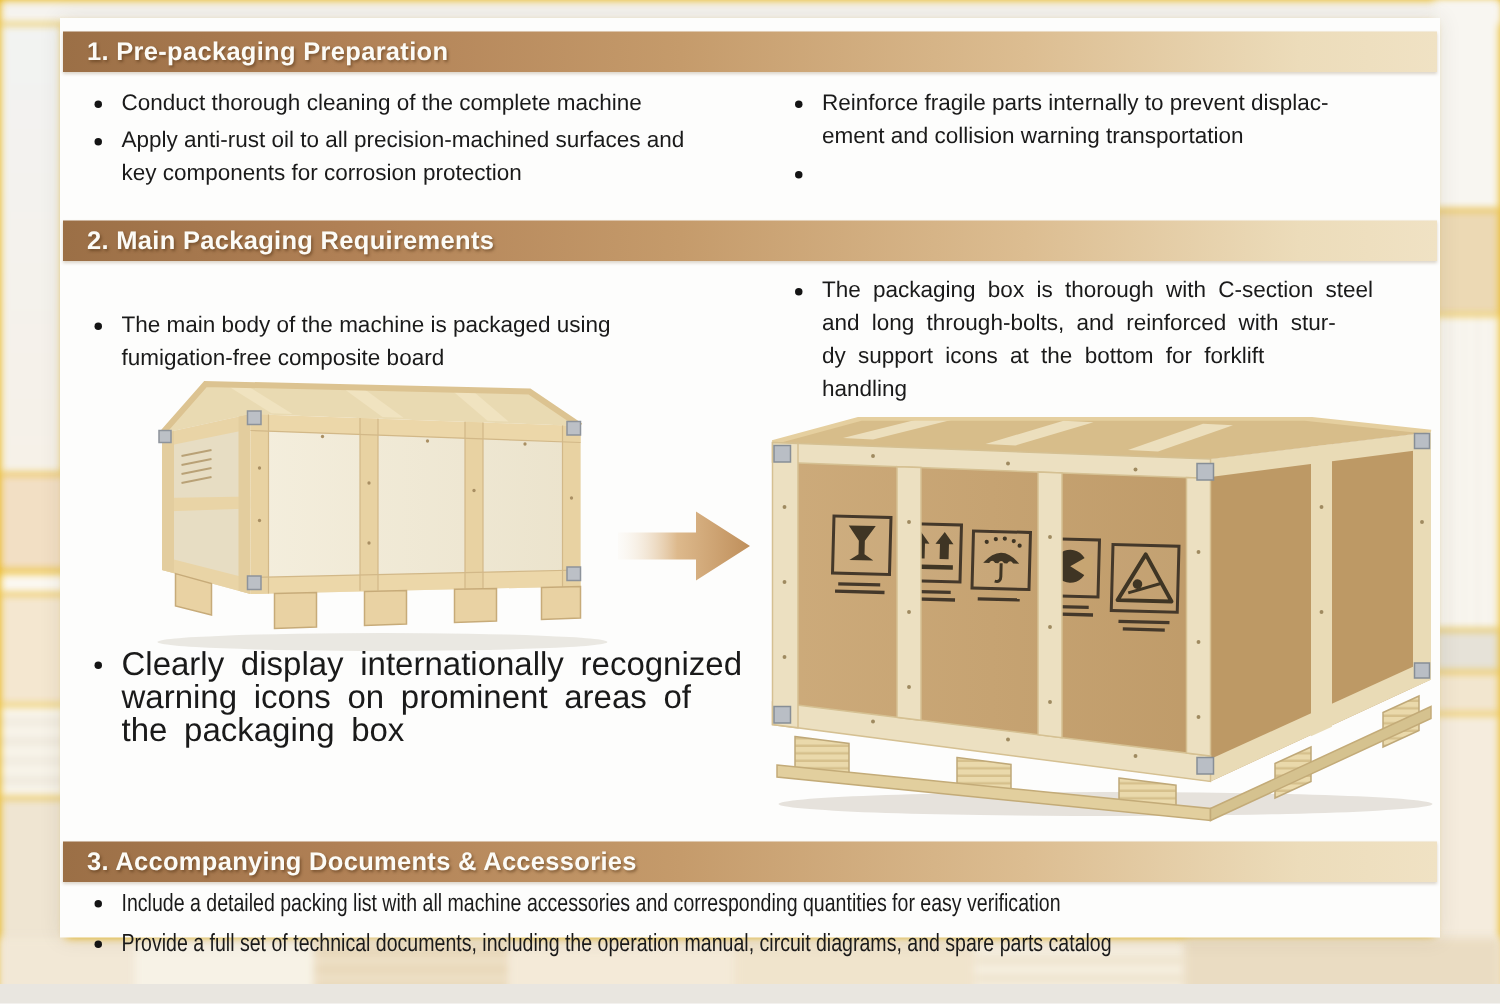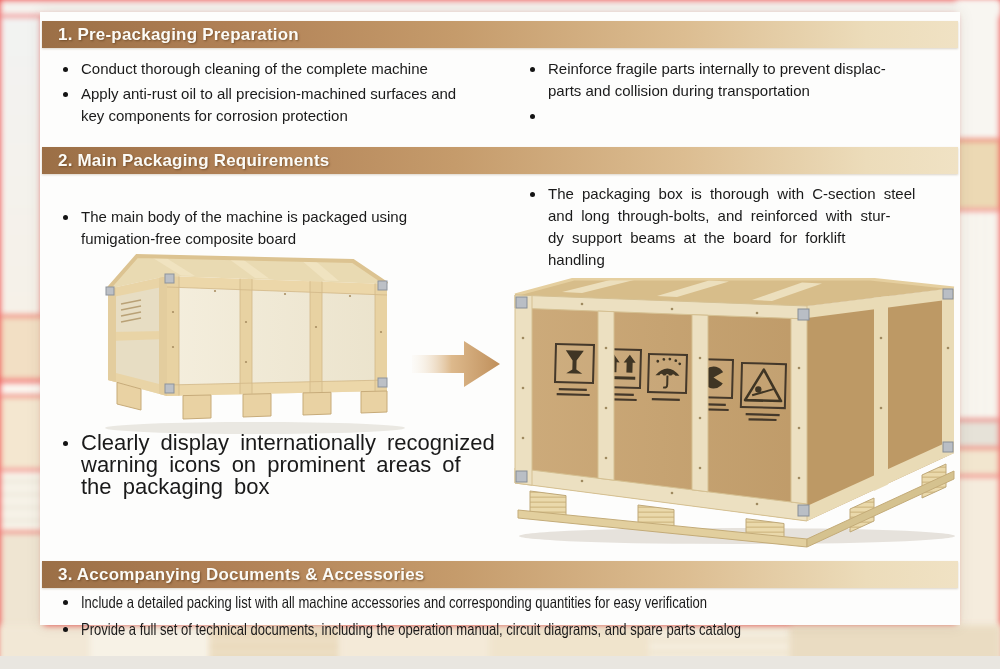--- a/index.html
+++ b/index.html
@@ -1,19 +1,19 @@
 <!DOCTYPE html>
 <html><head>
 <meta charset="utf-8">
 <style>
   html,body { margin:0; padding:0; background:#e9e6e0; }
   * { box-sizing:border-box; }
   .screen {
     position:relative; width:1000px; height:656px; overflow:hidden;
-    background:#ef4444; font-family:"Liberation Sans", sans-serif;
+    background:#eab308; font-family:"Liberation Sans", sans-serif;
   }
   
   .bg { position:absolute; inset:0; }
   .bg .shape { position:absolute; filter:blur(3px); }
   
   .panel {
     position:absolute; left:40px; top:12px; width:920px; height:613px;
     background:#fdfdfc; box-shadow:0 0 14px rgba(60,45,25,.10);
   }
   
@@ -96,21 +96,21 @@
             <div>Apply anti-rust oil to all precision-machined surfaces and</div>
             <div>key components for corrosion protection</div>
           </div>
       </div>
     </div>
     <div class="blist s1-right">
       <div class="blt">
         <span class="dot"></span>
         <div class="btxt">
             <div>Reinforce fragile parts internally to prevent displac-</div>
-            <div>parts and collision during transportation</div>
+            <div>ement and collision warning transportation</div>
           </div>
       </div>
       <div class="blt">
         <span class="dot"></span>
       </div>
     </div>
 
     <div class="blist s2-left">
       <div class="blt">
         <span class="dot"></span>
@@ -119,21 +119,21 @@
             <div>fumigation-free composite board</div>
           </div>
       </div>
     </div>
     <div class="blist s2-right">
       <div class="blt">
         <span class="dot"></span>
         <div class="btxt">
             <div>The packaging box is thorough with C-section steel</div>
             <div>and long through-bolts, and reinforced with stur-</div>
-            <div>dy support beams at the board for forklift</div>
+            <div>dy support icons at the bottom for forklift</div>
             <div>handling</div>
           </div>
       </div>
     </div>
     <div class="blist s2-left2">
       <div class="blt">
         <span class="dot"></span>
         <div class="btxt">
             <div>Clearly display internationally recognized</div>
             <div>warning icons on prominent areas of</div>

